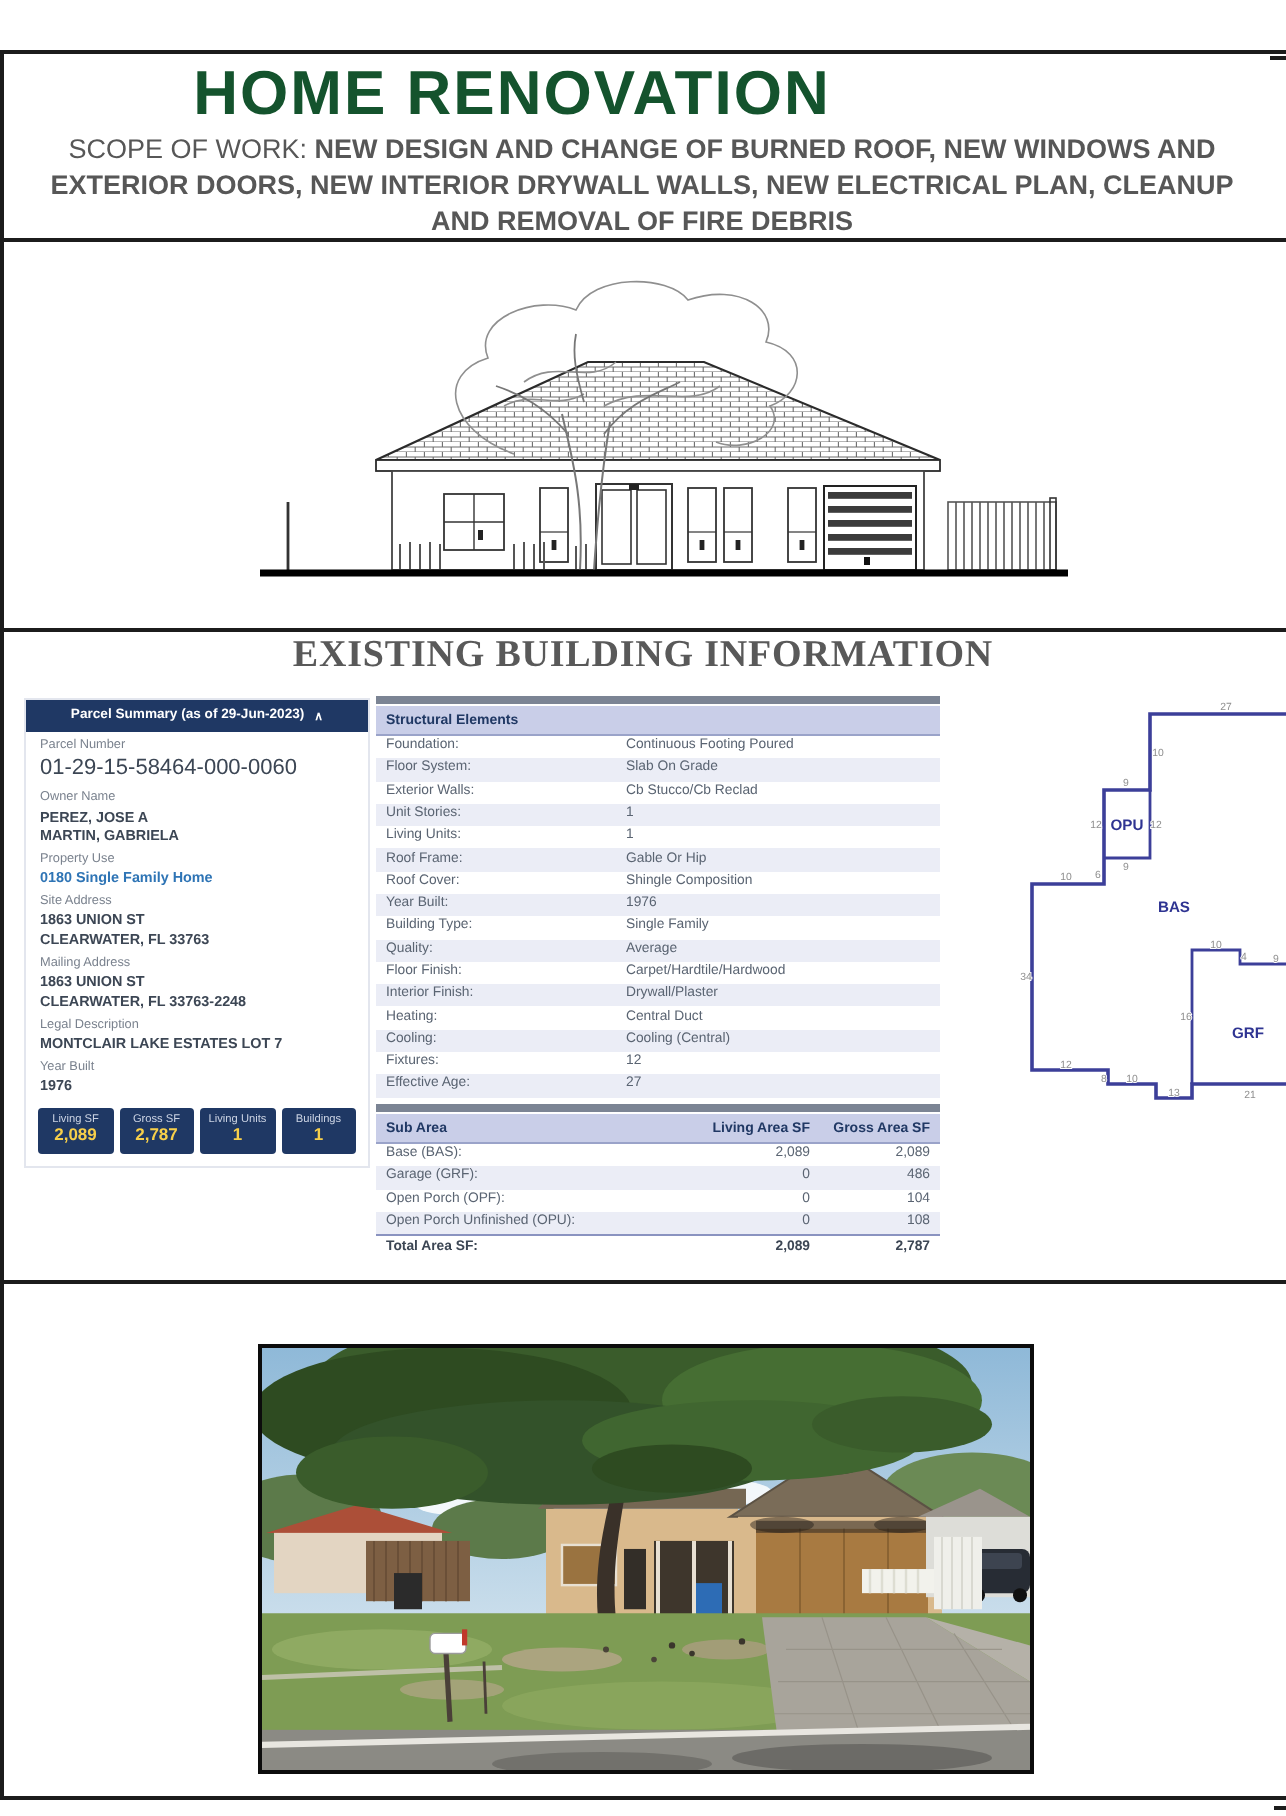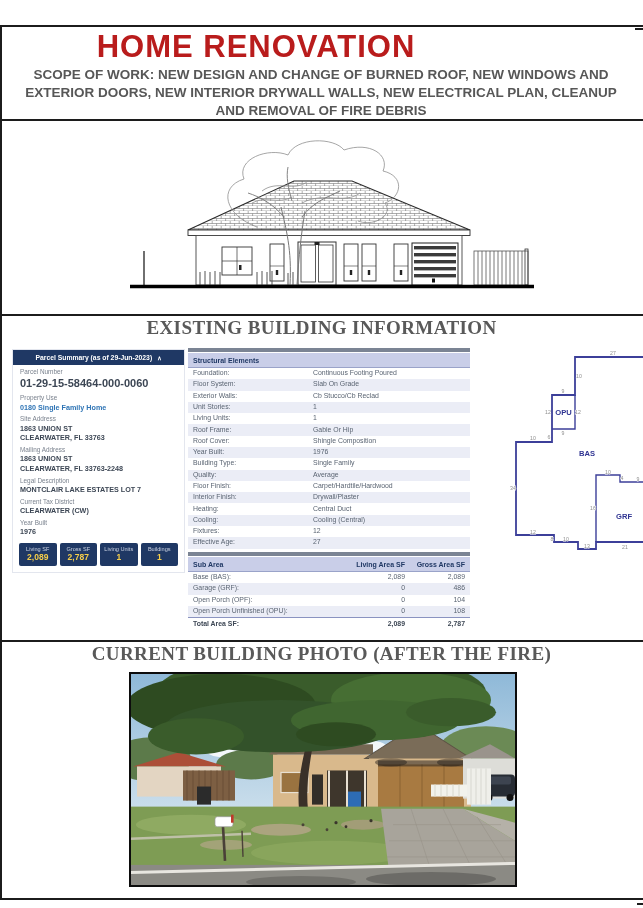--- a/index.html
+++ b/index.html
@@ -2,35 +2,35 @@
 <html><head>
 <meta charset="utf-8">
 <style>
   html,body{margin:0;padding:0;background:#fff;}
   body{width:643px;height:908px;font-family:"Liberation Sans",sans-serif;color:#595959;}
   .page{position:relative;width:643px;height:908px;background:#fff;overflow:hidden;}
   .hline{position:absolute;left:0;width:643px;border-top:2px solid #1c1c1c;}
   .vline{position:absolute;left:0;top:25px;height:874px;border-left:2px solid #1c1c1c;}
   .tick-h{position:absolute;left:635px;top:28px;width:8px;border-top:2px solid #1c1c1c;}
   .tick-b{position:absolute;left:637px;top:903px;width:6px;border-top:2px solid #1c1c1c;}
-  .title{position:absolute;top:29px;left:0;width:512px;text-align:center;font-size:31px;font-weight:bold;letter-spacing:1px;color:#b91c1c;margin:0;}
+  .title{position:absolute;top:29px;left:0;width:512px;text-align:center;font-size:31px;font-weight:bold;letter-spacing:1px;color:#14532d;margin:0;}
   .scope{position:absolute;top:66px;left:21px;width:600px;text-align:center;font-size:13.5px;font-weight:bold;line-height:1.33;color:#575757;margin:0;}
-  .scope-label{font-weight:bold;}
+  .scope-label{font-weight:normal;}
   .h2{position:absolute;left:0;width:643px;text-align:center;font-family:"Liberation Serif",serif;font-weight:bold;font-size:19px;color:#595959;letter-spacing:.4px;margin:0;}
   #h2-existing{top:317px;}
   #h2-photo{top:643px;}
   .elevation{position:absolute;left:102px;top:131px;width:446px;height:178px;}
   
   .parcel{position:absolute;left:12px;top:349px;width:173px;background:#fff;border:1px solid #E3E6EE;box-sizing:border-box;padding-bottom:6px;}
   .p-header{background:#1F3864;color:#fff;font-size:6.8px;font-weight:bold;text-align:center;padding:4px 2px;display:flex;justify-content:center;gap:5px;cursor:pointer;}
   .p-caret{font-size:6px;}
   .pfield{padding:3px 7px 0;}
   .plabel{font-size:6.4px;color:#7A828E;line-height:1.3;}
   .pvalue{font-size:7.2px;font-weight:bold;color:#3C4654;white-space:pre-line;line-height:1.35;}
-  .pvalue.big{font-size:11px;font-weight:bold;}
+  .pvalue.big{font-size:11px;font-weight:normal;}
   .pvalue.link{color:#2E74B5;}
   .stats{display:flex;gap:3px;padding:6px 6px 0;}
   .stat{flex:1;background:#1F3864;border-radius:2px;text-align:center;padding:3px 0 3.5px;}
   .sl{font-size:5.6px;color:#CBD3E3;line-height:1.2;}
   .sv{font-size:8.5px;font-weight:bold;color:#F7CF4A;line-height:1.15;}
   
   .tbl{position:absolute;left:188px;width:282px;}
   #struct-tbl{top:348px;}
   #subarea-tbl{top:552px;}
   .topbar{height:4px;background:#7B8494;margin-bottom:1px;}
@@ -153,40 +153,41 @@
     <div class="p-header">
       <span>Parcel Summary (as of 29-Jun-2023)</span>
       <span class="p-caret">∧</span>
     </div>
     <div id="parcel-fields">
         <div class="pfield">
           <div class="plabel">Parcel Number</div>
           <div class="pvalue big">01-29-15-58464-000-0060</div>
         </div>
         <div class="pfield">
+          <div class="plabel">Owner Name</div>
+          <div class="pvalue">PEREZ, JOSE A
+MARTIN, GABRIELA</div>
+        </div>
+        <div class="pfield">
           <div class="plabel">Property Use</div>
           <div class="pvalue link">0180 Single Family Home</div>
         </div>
         <div class="pfield">
           <div class="plabel">Site Address</div>
           <div class="pvalue">1863 UNION ST
 CLEARWATER, FL 33763</div>
         </div>
         <div class="pfield">
           <div class="plabel">Mailing Address</div>
           <div class="pvalue">1863 UNION ST
 CLEARWATER, FL 33763-2248</div>
         </div>
         <div class="pfield">
           <div class="plabel">Legal Description</div>
           <div class="pvalue">MONTCLAIR LAKE ESTATES LOT 7</div>
-        </div>
-        <div class="pfield">
-          <div class="plabel">Current Tax District</div>
-          <div class="pvalue">CLEARWATER (CW)</div>
         </div>
         <div class="pfield">
           <div class="plabel">Year Built</div>
           <div class="pvalue">1976</div>
         </div>
       </div>
     <div class="stats" id="parcel-stats">
         <div class="stat">
           <div class="sl">Living SF</div>
           <div class="sv">2,089</div>
@@ -343,21 +344,20 @@
         <text class="dim" x="125" y="204">21</text>
       </g>
       <g>
         <text class="area" x="63.5" y="70">OPU</text>
         <text class="area" x="87" y="111">BAS</text>
         <text class="area" x="124" y="174">GRF</text>
       </g>
     </svg>
   </div>
 
-  <h2 class="h2" id="h2-photo">CURRENT BUILDING PHOTO (AFTER THE FIRE)</h2>
 
   <div class="photo">
     <svg viewBox="0 0 384 210" preserveAspectRatio="none">
       <defs>
         <linearGradient id="sky" x1="0" y1="0" x2="0" y2="1">
           <stop offset="0" stop-color="#8FB9D8"></stop>
             <stop offset="1" stop-color="#CCDFEC"></stop>
         </linearGradient>
       </defs>
       <rect x="0" y="0" width="384" height="140" fill="url(#sky)"></rect>

